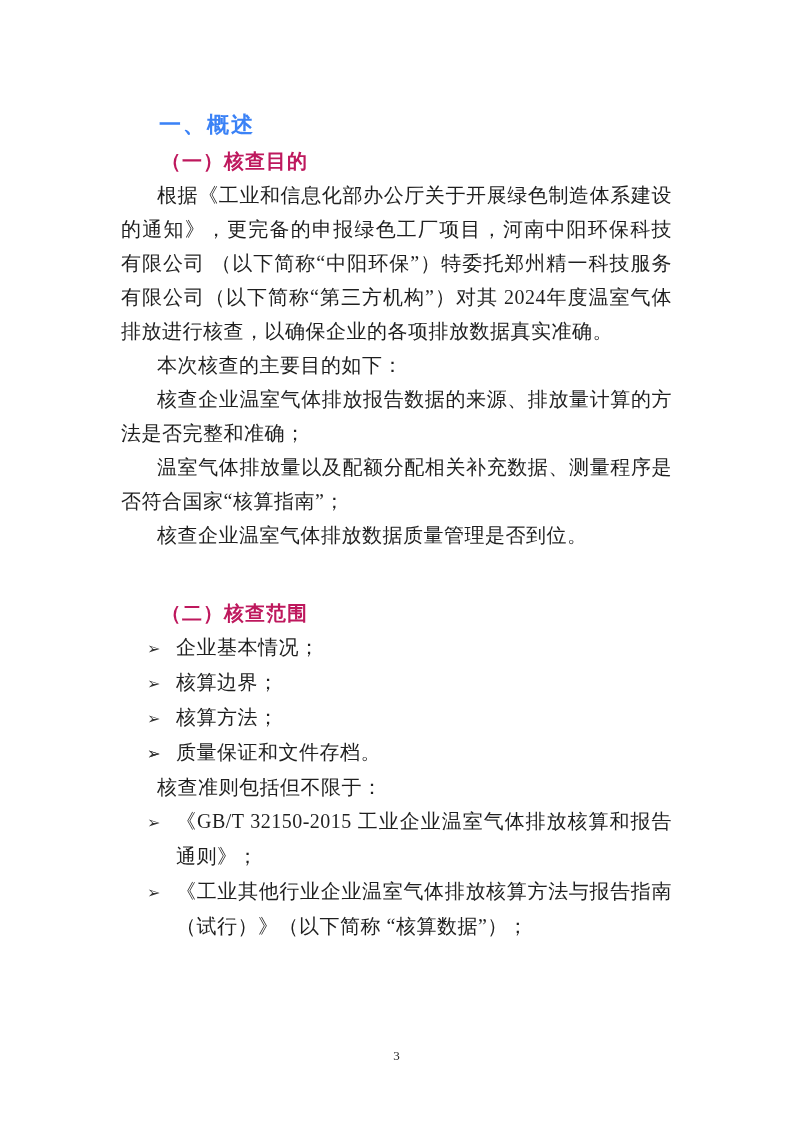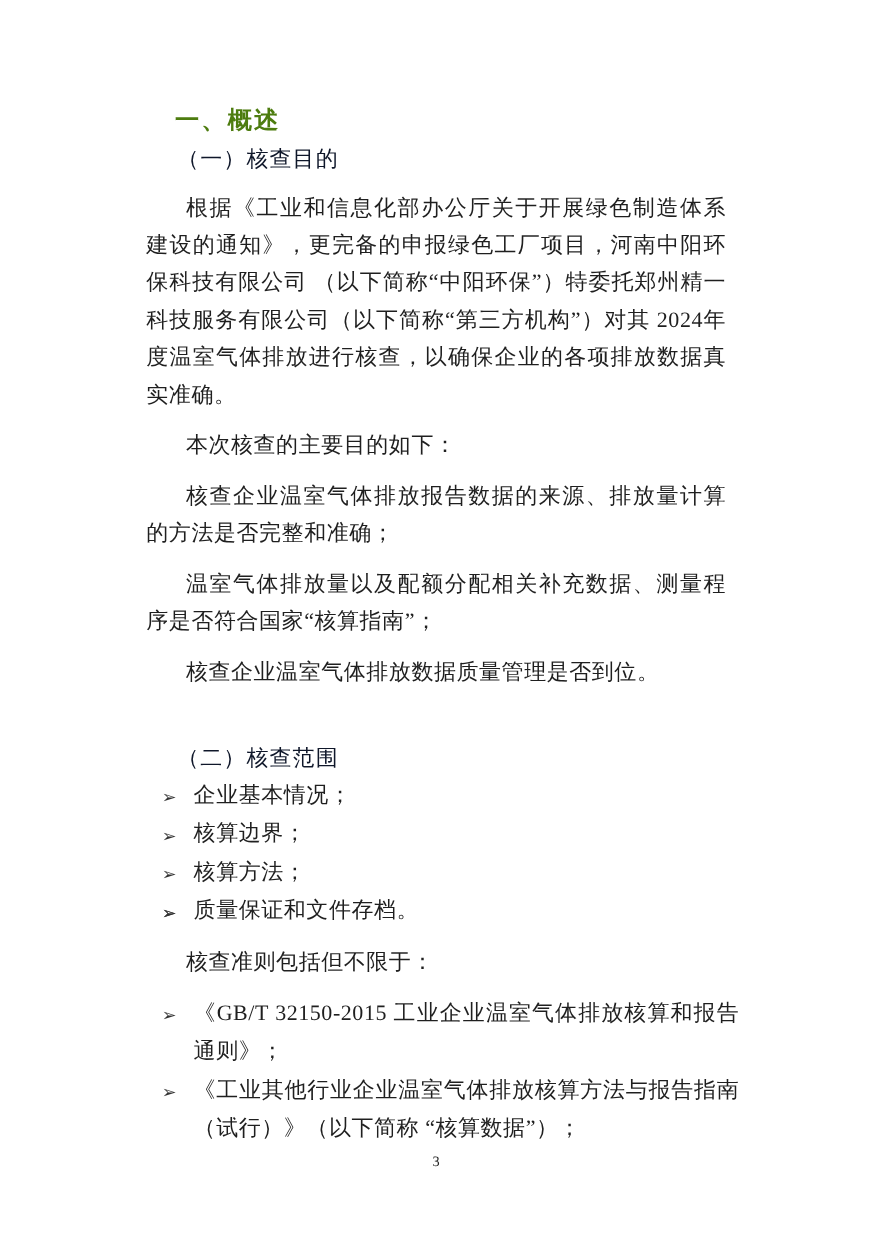--- a/index.html
+++ b/index.html
@@ -15,36 +15,36 @@
   .content {
     position: absolute;
     left: 121px;
     top: 94px;
     width: 551px;
   }
   .chapter-heading {
     font-size: 22px;
     line-height: 30px;
     font-weight: bold;
-    color: #4d7c0f;
-    margin: 0 0 0 38px;
+    color: #3b82f6;
+    margin: 16px 0 0 38px;
     letter-spacing: 2px;
   }
   .section-heading {
     font-size: 20px;
     line-height: 30px;
-    font-weight: normal;
-    color: #0f172a;
+    font-weight: bold;
+    color: #be185d;
     margin: 6px 0 2px 40px;
     letter-spacing: 1px;
   }
   .section-heading.gap-lg { margin-top: 46px; }
   .section-heading.gap-md { margin-top: 17px; }
   p.body-text {
-    margin: 12px;
+    margin: 0;
     font-size: 20px;
     line-height: 34px;
     text-align: justify;
     text-justify: inter-character;
     text-indent: 36px;
     letter-spacing: 0.5px;
   }
   ul.bullet-list {
     list-style: none;
     margin: 0;

